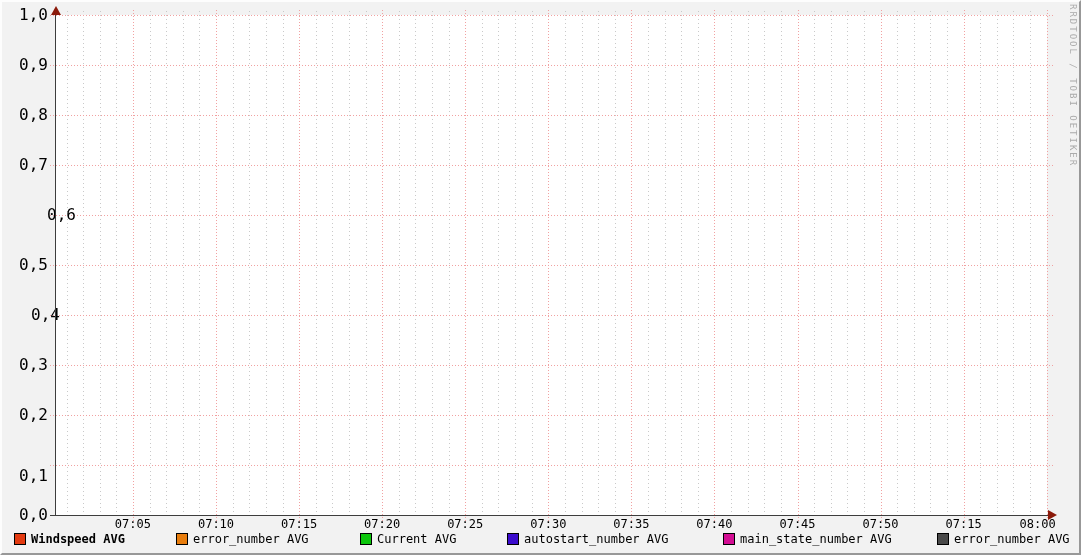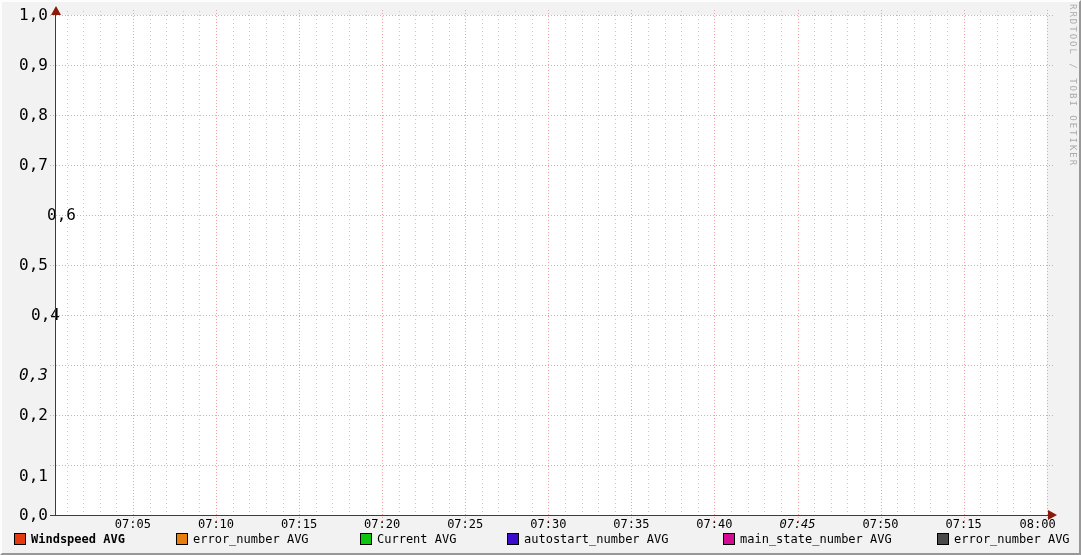--- a/index.html
+++ b/index.html
@@ -158,35 +158,35 @@
   <div class="arrow-right"></div>
 
   <div id="ylabels">
       <div class="ylab" style="top: 8px;">1,0</div>
       <div class="ylab" style="top: 58px;">0,9</div>
       <div class="ylab" style="top: 108px;">0,8</div>
       <div class="ylab" style="top: 158px;">0,7</div>
       <div class="ylab" style="top: 208px; margin-left: 28px;">0,6</div>
       <div class="ylab" style="top: 258px;">0,5</div>
       <div class="ylab" style="top: 308px; margin-left: 12px;">0,4</div>
-      <div class="ylab" style="top: 368px; font-style: italic;">0,3</div>
+      <div class="ylab" style="top: 358px;">0,3</div>
       <div class="ylab" style="top: 408px;">0,2</div>
       <div class="ylab" style="top: 469px;">0,1</div>
       <div class="ylab" style="top: 508px;">0,0</div>
     </div>
   <div id="xlabels">
       <div class="xlab" style="left: 102.9px;">07:05</div>
       <div class="xlab" style="left: 186px;">07:10</div>
       <div class="xlab" style="left: 269.1px;">07:15</div>
       <div class="xlab" style="left: 352.1px;">07:20</div>
       <div class="xlab" style="left: 435.2px;">07:25</div>
       <div class="xlab" style="left: 518.3px;">07:30</div>
       <div class="xlab" style="left: 601.3px;">07:35</div>
       <div class="xlab" style="left: 684.4px;">07:40</div>
-      <div class="xlab" style="left: 767.5px; font-style: italic;">07:45</div>
+      <div class="xlab" style="left: 767.5px;">07:45</div>
       <div class="xlab" style="left: 850.5px;">07:50</div>
       <div class="xlab" style="left: 933.6px;">07:15</div>
       <div class="xlab last" style="left: 1016.6px;">08:00</div>
     </div>
 
   <div class="legend" id="legend">
       <div class="legend-item" style="left: 14px; font-weight: bold;">
         <span class="legend-swatch" style="background: rgb(227, 58, 16);"></span>
         <span>Windspeed AVG</span>
       </div>

